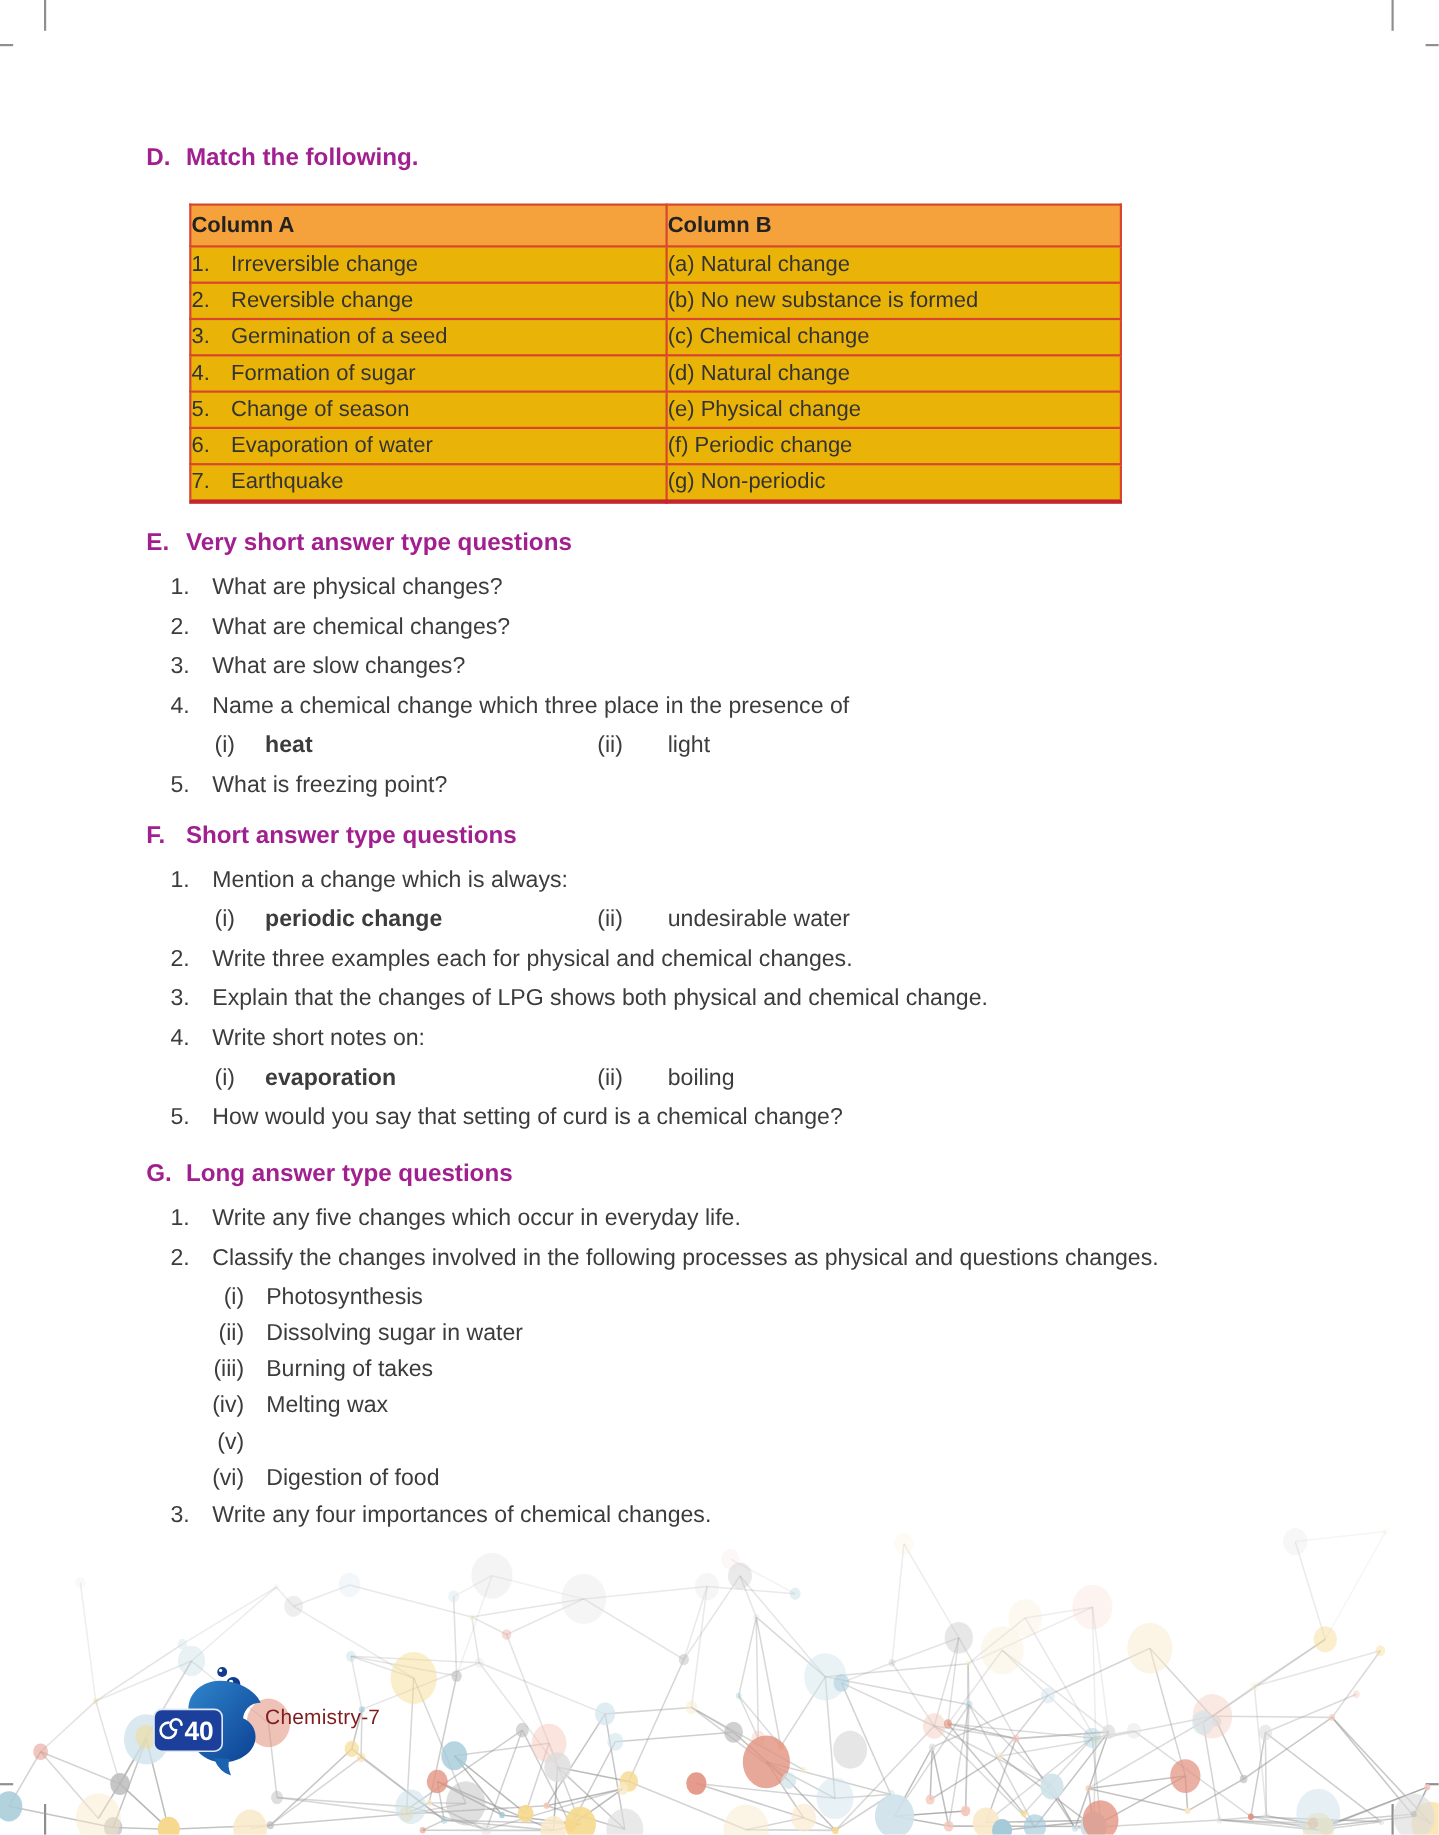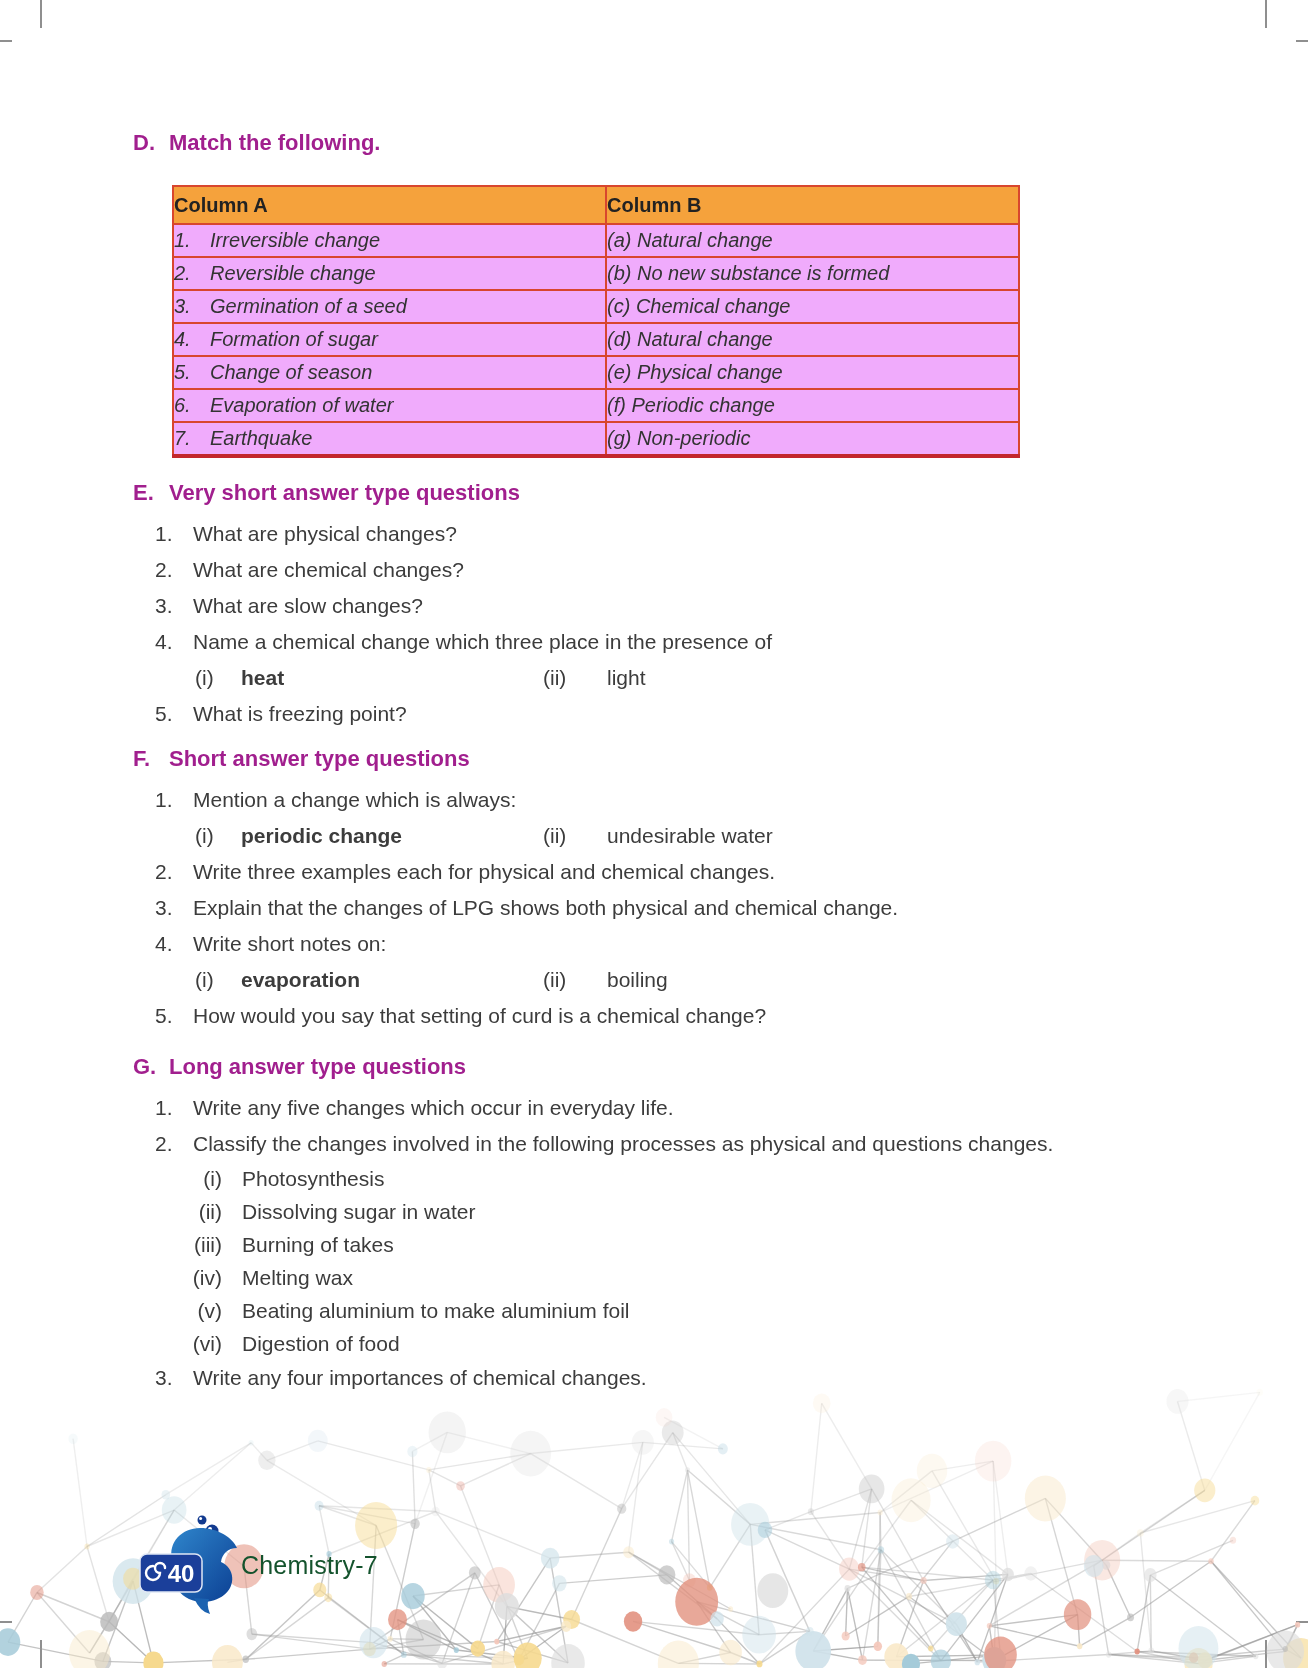--- a/index.html
+++ b/index.html
@@ -14,42 +14,42 @@
 
   .sec-head{display:flex;color:#a11f8e;font-weight:bold;font-size:22px;line-height:26px;margin:22px 0 10px 0;}
   .sec-head.first{margin-top:0;}
   .sec-letter{width:36px;flex:none;}
 
   table.match{border-collapse:collapse;margin:29px 0 4px 39px;width:848px;
     font-size:20px;color:#333;table-layout:fixed;}
   table.match{border:2px solid #d8462e;border-bottom:4px solid #c3272d;}
   table.match th, table.match td{border:2px solid #d8462e;padding:0;}
   table.match th{background:#f5a23c;height:36px;text-align:left;font-size:20px;color:#222;font-weight:bold;}
-  table.match td{background:#f0abfc;height:31px;font-style:italic;}
+  table.match td{background:#eab308;height:31px;}
   .col-a{width:431px;margin-top:12px;}
   .pad-a{padding-left:34px;}
   .pad-b{padding-left:42px;}
   .tnum{display:inline-block;width:36px;}
 
   .qrow{display:flex;line-height:36px;font-size:21px;padding-left:22px;}
   .qnum{width:38px;flex:none;}
   .subrow{display:flex;line-height:36px;font-size:21px;margin-left:62px;}
   .sn1{width:46px;flex:none;}
   .st1{width:302px;flex:none;font-weight:bold;}
   .sn2{width:64px;flex:none;}
   .gsub{display:flex;line-height:33px;font-size:21px;margin-left:45px;}
   .gn{width:44px;flex:none;text-align:right;}
   .gt{margin-left:20px;}
 
   .mt14{margin-top:14px;}
   .mt20{margin-top:20px;}
 
   #molecule-network{position:absolute;left:0;bottom:0;z-index:1;}
   #page-badge{position:absolute;left:138px;top:1498px;width:110px;height:125px;z-index:4;}
-  .book-title{position:absolute;left:241px;top:1551px;z-index:4;font-size:25px;color:#14532d;font-weight:500;letter-spacing:0.2px;}
+  .book-title{position:absolute;left:241px;top:1551px;z-index:4;font-size:19px;color:#7f1d1d;font-weight:500;letter-spacing:0.2px;}
 </style>
 </head>
 <body>
 
 <div class="crop" style="left:40px;top:0;width:2px;height:28px;"></div>
 <div class="crop" style="left:0;top:40px;width:12px;height:2px;"></div>
 <div class="crop" style="left:1265px;top:0;width:2px;height:28px;"></div>
 <div class="crop" style="left:1296px;top:40px;width:12px;height:2px;"></div>
 <div class="crop" style="left:40px;top:1640px;width:2px;height:28px;"></div>
 <div class="crop" style="left:0;top:1621px;width:12px;height:2px;"></div>
@@ -561,21 +561,20 @@
   <div class="gsub">
       <span class="gn">(iii)</span>
       <span class="gt">Burning of takes</span>
     </div>
   <div class="gsub">
       <span class="gn">(iv)</span>
       <span class="gt">Melting wax</span>
     </div>
   <div class="gsub">
       <span class="gn">(v)</span>
-      <span class="gt">Beating aluminium to make aluminium foil</span>
     </div>
   <div class="gsub">
       <span class="gn">(vi)</span>
       <span class="gt">Digestion of food</span>
     </div>
   <div class="qrow">
       <span class="qnum">3.</span>
       <span>Write any four importances of chemical changes.</span>
     </div>
 </div>

